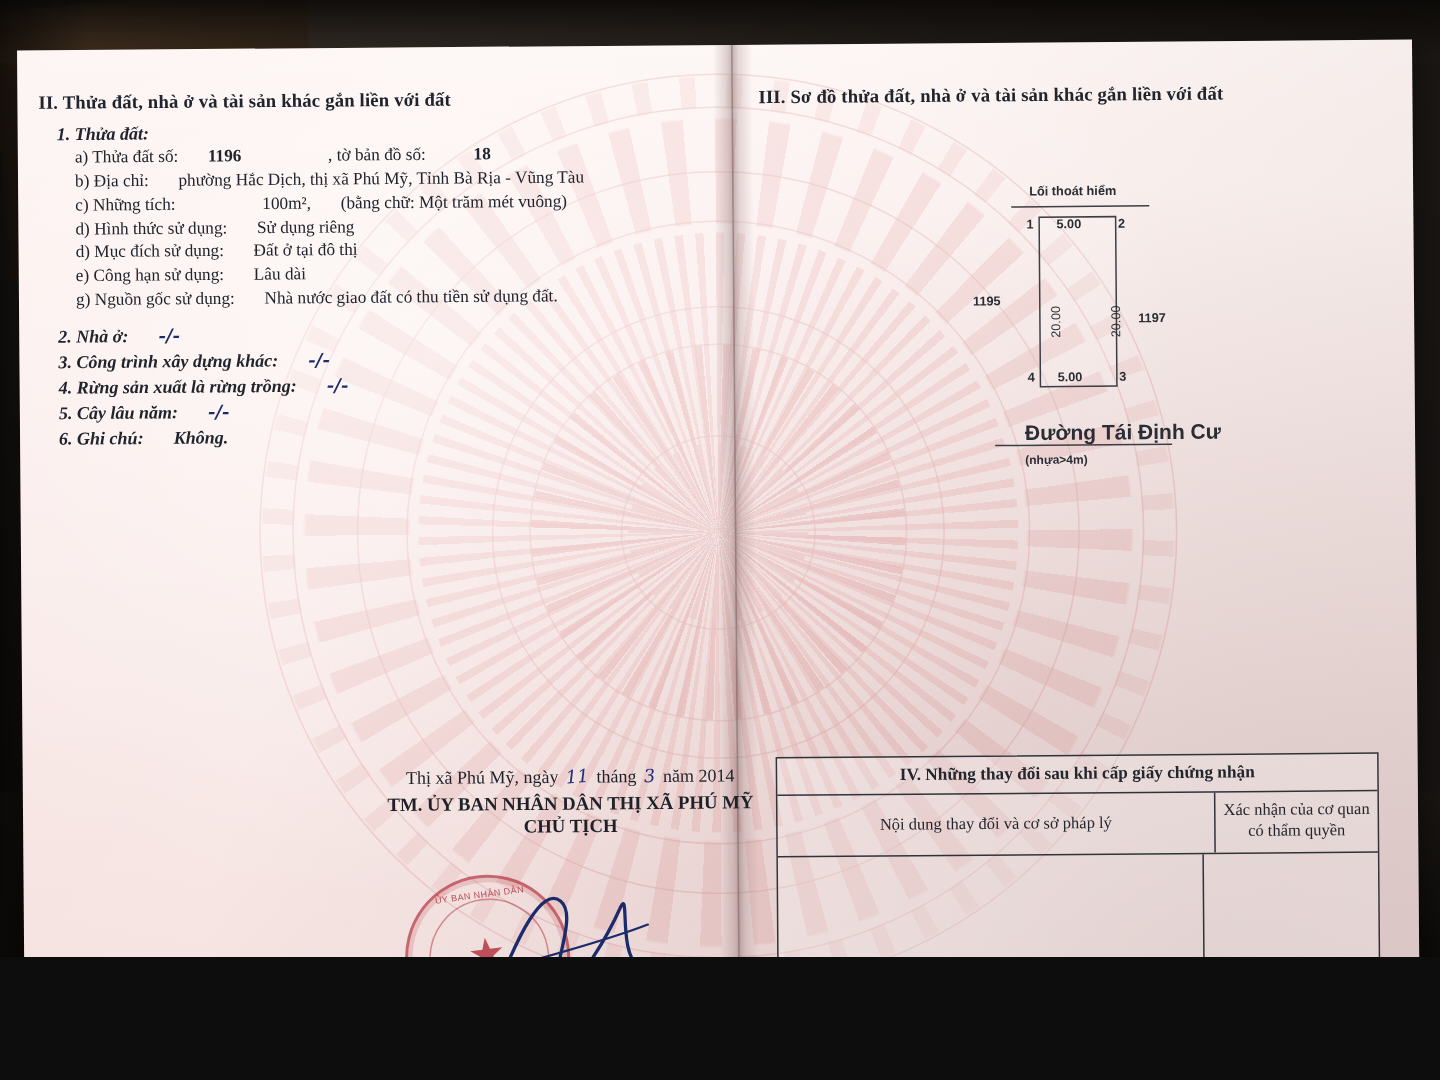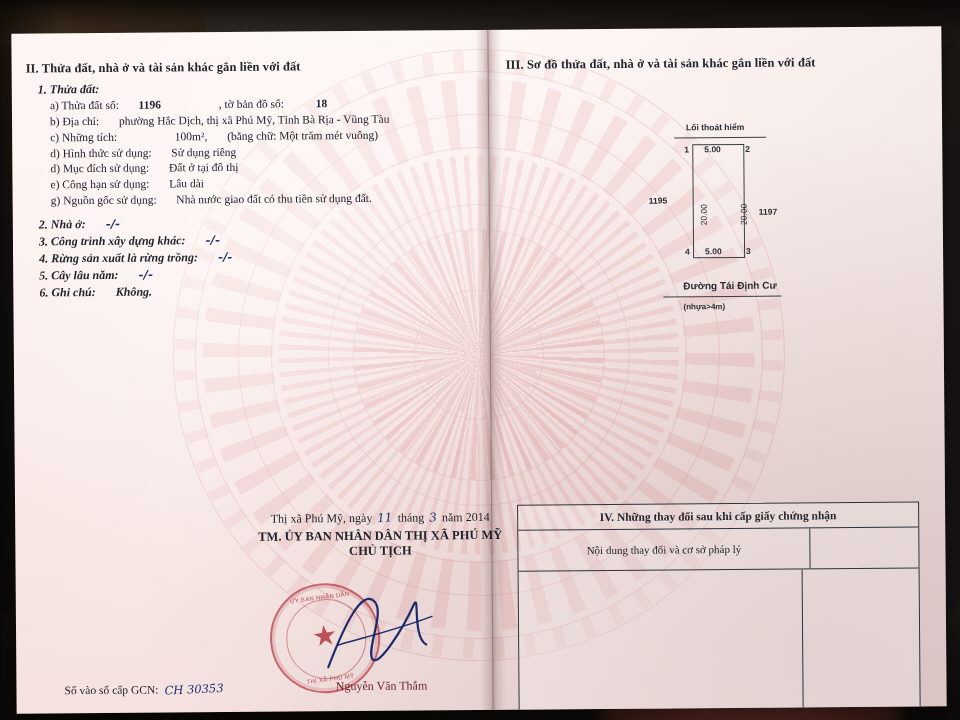--- a/index.html
+++ b/index.html
@@ -11,21 +11,21 @@
     width: 960px;
     height: 720px;
     overflow: hidden;
     font-family: "Liberation Serif", serif;
   }
 
   
   #photo {
     position: absolute;
     left: 0; top: 0;
-    width: 960px; height: 720px;
+    width: 960px; height: 638px;
     background:
       radial-gradient(ellipse at 20% 15%, #4a4038 0%, #2a2420 40%, #171412 75%),
       linear-gradient(180deg, #3a332c 0%, #1c1815 100%);
     overflow: hidden;
   }
   .desk-shadow-left {
     position: absolute;
     left: 0; top: 0; width: 60px; height: 720px;
     background: linear-gradient(90deg, rgba(0,0,0,0.75), rgba(0,0,0,0));
   }
@@ -514,21 +514,21 @@
       <div class="d-lbl" style="left:52px; top:24px;">5.00</div>
       <div class="d-lbl" style="left:52px; top:126px;">5.00</div>
 
       <div class="vert" style="left:46px; top:105px;">20.00</div>
       <div class="vert" style="left:86px; top:105px;">20.00</div>
 
       <div class="d-lbl" style="left:-4px; top:75px;">1195</div>
       <div class="d-lbl" style="left:106px; top:87px;">1197</div>
 
       <div class="d-road-line"></div>
-      <div class="d-lbl" style="left:30px; top:160px; font-size:10px;">Đường Tái Định Cư</div>
+      <div class="d-lbl" style="left:30px; top:160px; font-size:14px;">Đường Tái Định Cư</div>
       <div class="d-lbl" style="left:30px; top:182px; font-size:8px;">(nhựa&gt;4m)</div>
     </div>
 
     <div class="sign-block">
       <div class="sign-line1">
         <span>Thị xã Phú Mỹ, ngày</span>
         <span class="hand-date">11</span>
         <span>tháng</span>
         <span class="hand-date">3</span>
         <span>năm</span>
@@ -549,20 +549,21 @@
       <path d="M12,96 C30,50 46,20 58,30 C70,40 50,78 56,88 C62,98 88,56 98,34 C104,22 96,66 110,74" fill="none" stroke="#1b2b6b" stroke-width="2.2" stroke-linecap="round"></path>
       <path d="M22,74 C50,66 84,58 116,46" fill="none" stroke="#1b2b6b" stroke-width="1.5" stroke-linecap="round"></path>
     </svg>
 
     <div class="signer-name">Nguyễn Văn Thắm</div>
 
     <div class="table-iv">
       <div class="th-main">IV. Những thay đổi sau khi cấp giấy chứng nhận</div>
       <div class="th-row">
         <div class="th-c1">Nội dung thay đổi và cơ sở pháp lý</div>
+        <div class="th-c2">Xác nhận của cơ quan có thẩm quyền</div>
       </div>
       <div class="body-row">
         <div class="bd-c1"></div>
         <div class="bd-c2"></div>
       </div>
     </div>
 
     <div class="footer-no">
       <span>Số vào sổ cấp GCN:</span>
       <span class="footer-hand">CH 30353</span>

